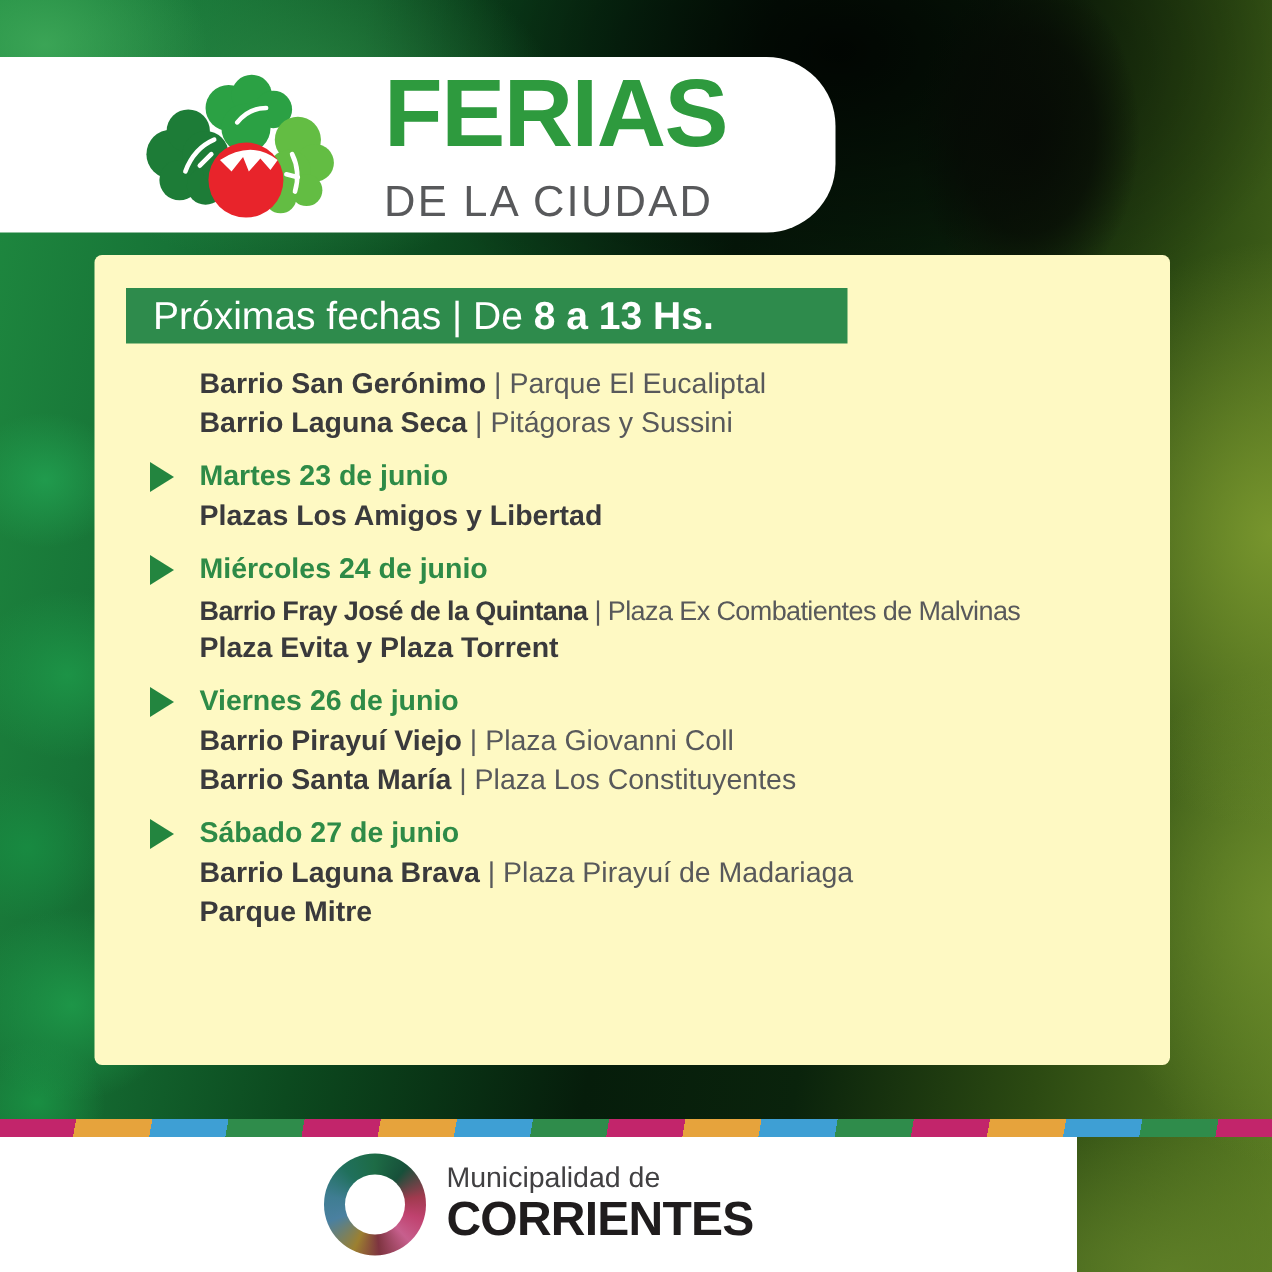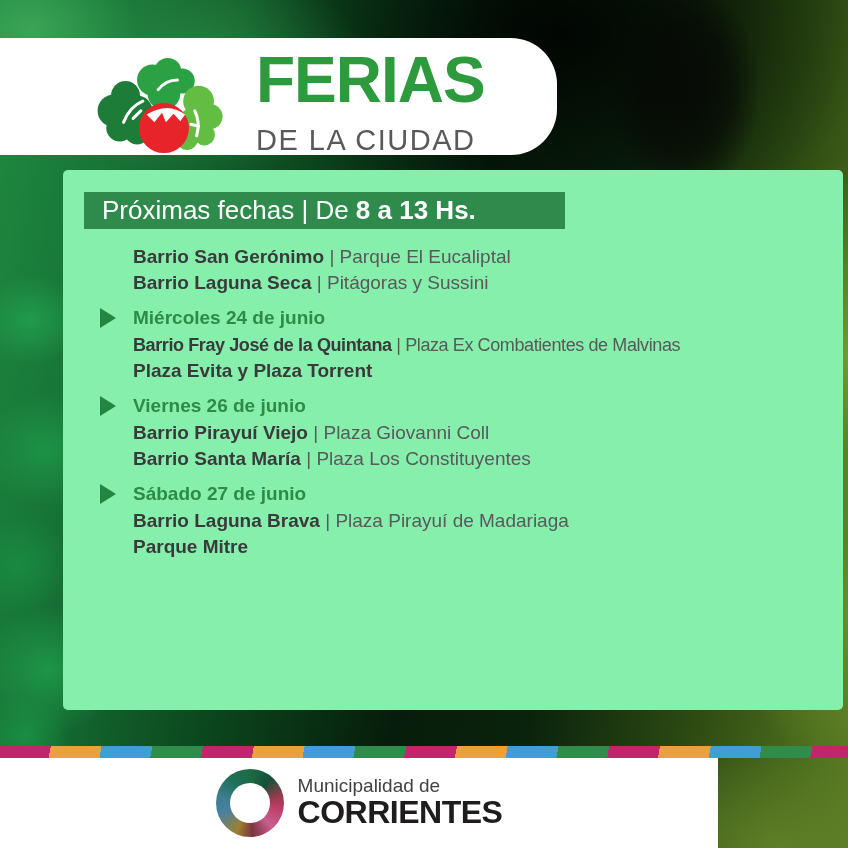--- a/index.html
+++ b/index.html
@@ -26,34 +26,34 @@
       linear-gradient(100deg,#1f8a40 0%,#177437 14%,#0c4a1f 32%,#061d0b 52%,#0a230c 66%,#2c4a12 82%,#5a7c22 100%);
   }
   .person{
     position:absolute; left:610px; top:-20px; width:150px; height:220px;
     background:radial-gradient(closest-side, rgba(6,10,5,.95), rgba(6,10,5,.7) 60%, rgba(6,10,5,0));
   }
   
   .logo-card{
     position:absolute; left:0; top:38px; width:557px; height:117px;
     background:#fff; border-radius:0 46px 46px 0;
-    display:flex; align-items:flex-end;
+    display:flex; align-items:center;
   }
   .veg{ margin-left:88px; width:150px; height:100px; flex:0 0 auto; }
   .brand-text{ margin-left:18px; line-height:1; }
   .brand-title{
     font-size:64px; font-weight:800; letter-spacing:-1px; color:#2e9a3e;
   }
   .brand-subtitle{
     font-size:29px; font-weight:400; letter-spacing:1.5px; color:#58595b; margin-top:14px;
   }
   
   .main-card{
-    position:absolute; left:63px; top:170px; width:780px; height:540px;
-    background:#86efac; border-radius:5px;
+    position:absolute; left:63px; top:170px; width:717px; height:540px;
+    background:#fef9c3; border-radius:5px;
   }
   .header-bar{
     position:absolute; left:21px; top:22px; width:481px; height:37px;
     background:#2e8b4c; color:#fff; font-size:26px; line-height:37px;
     padding-left:18px; box-sizing:border-box; white-space:nowrap;
   }
   .header-bar .hb{ font-weight:700; }
   .entries{ position:absolute; left:37px; top:74px; right:16px; }
   .entry{ margin-bottom:11px; }
   .day-row{ display:flex; align-items:center; margin-bottom:3px; }
@@ -141,20 +141,27 @@
   <div class="main-card">
     <div class="header-bar"><span>Próximas fechas | De </span><span class="hb">8 a 13 Hs.</span></div>
 
     <div class="entries">
 
       <div class="entry">
         <div class="line"><span class="p">Barrio San Gerónimo</span><span class="s"> | </span><span class="s">Parque El Eucaliptal</span></div>
         <div class="line"><span class="p">Barrio Laguna Seca</span><span class="s"> | </span><span class="s">Pitágoras y Sussini</span></div>
       </div>
 
+      <div class="entry">
+        <div class="day-row">
+          <span class="arrow"></span>
+          <span class="day">Martes 23 de junio</span>
+        </div>
+        <div class="line"><span class="p">Plazas Los Amigos y Libertad</span></div>
+      </div>
 
       <div class="entry">
         <div class="day-row">
           <span class="arrow"></span>
           <span class="day">Miércoles 24 de junio</span>
         </div>
         <div class="line condensed"><span class="p">Barrio Fray José de la Quintana</span><span class="s"> | </span><span class="s">Plaza Ex Combatientes de Malvinas</span></div>
         <div class="line"><span class="p">Plaza Evita y Plaza Torrent</span></div>
       </div>
 

